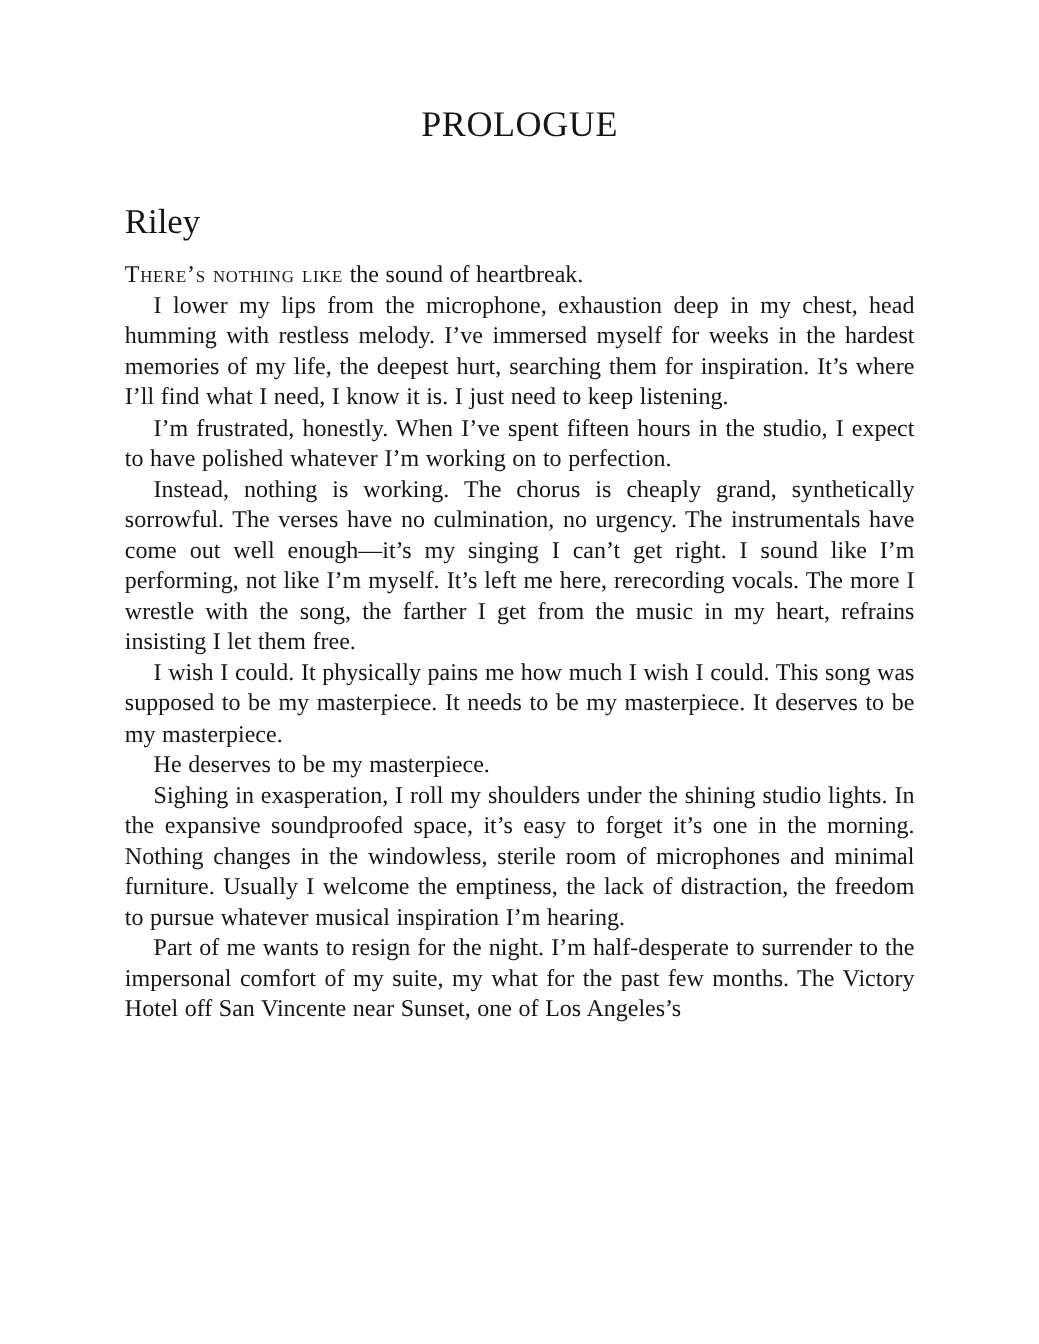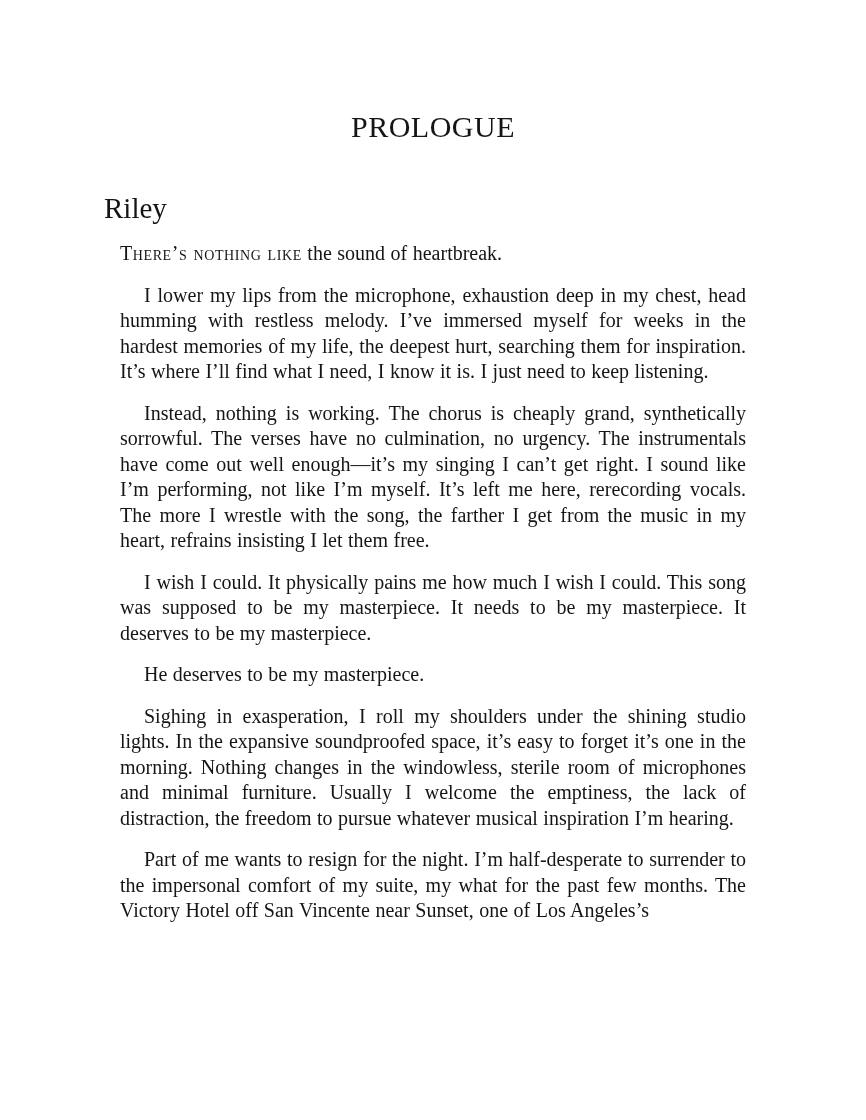--- a/index.html
+++ b/index.html
@@ -8,21 +8,21 @@
     background: #ffffff;
   }
   .page {
     position: relative;
     width: 866px;
     height: 1120px;
     background: #ffffff;
     color: #151515;
     font-family: "Liberation Serif", serif;
     box-sizing: border-box;
-    padding: 110px 104px 0 104px;
+    padding: 87px 104px 0 104px;
     overflow: hidden;
   }
   .chapter-title {
     font-size: 30px;
     font-weight: normal;
     text-align: center;
     letter-spacing: 0.5px;
     margin: 0 0 47px 0;
     line-height: 34px;
   }
@@ -31,21 +31,21 @@
     font-weight: normal;
     text-align: left;
     margin: 0 0 15px 0;
     line-height: 34px;
   }
   .body-text p {
     font-size: 20px;
     line-height: 25.5px;
     text-align: justify;
     text-indent: 24px;
-    margin: 16px;
+    margin: 0;
     word-spacing: 0.5px;
   }
   .body-text p.no-indent {
     text-indent: 0;
   }
   .italic {
   }
   .smallcaps {
     font-variant: small-caps;
     letter-spacing: 0.6px;
@@ -53,19 +53,20 @@
 </style>
 </head>
 <body>
 
 <div class="page">
   <h1 class="chapter-title">PROLOGUE</h1>
   <h2 class="pov-heading">Riley</h2>
   <div class="body-text" id="body-text">
       <p class="no-indent"><span class="smallcaps">There’s nothing like</span><span> the sound of heartbreak.</span></p>
       <p><span>I lower my lips from the microphone, exhaustion deep in my chest, head humming with restless melody. I’ve immersed myself for weeks in the hardest memories of my life, the deepest hurt, searching them for inspiration. It’s where I’ll find what I need, I know it is. I just need to keep listening.</span></p>
+      <p><span>I’m frustrated, honestly. When I’ve spent fifteen hours in the studio, I expect to have polished whatever I’m working on to perfection.</span></p>
       <p><span>Instead, nothing is working. The chorus is cheaply grand, synthetically sorrowful. The verses have no culmination, no urgency. The instrumentals have come out well enough—it’s my singing I can’t get right. I sound like I’m performing, not like I’m </span><span class="italic">myself</span><span>. It’s left me here, rerecording vocals. The more I wrestle with the song, the farther I get from the music in my heart, refrains insisting I let them free.</span></p>
       <p><span>I wish I could. It physically pains me how much I wish I could. This song was supposed to be my masterpiece. It needs to be my masterpiece. It deserves to be my masterpiece.</span></p>
       <p><span class="italic">He</span><span> deserves to be my masterpiece.</span></p>
       <p><span>Sighing in exasperation, I roll my shoulders under the shining studio lights. In the expansive soundproofed space, it’s easy to forget it’s one in the morning. Nothing changes in the windowless, sterile room of microphones and minimal furniture. Usually I welcome the emptiness, the lack of distraction, the freedom to pursue whatever musical inspiration I’m hearing.</span></p>
       <p><span>Part of me wants to resign for the night. I’m half-desperate to surrender to the impersonal comfort of my suite, my what for the past few months. The Victory Hotel off San Vincente near Sunset, one of Los Angeles’s</span></p>
     </div>
 </div>
 
 </body></html>

